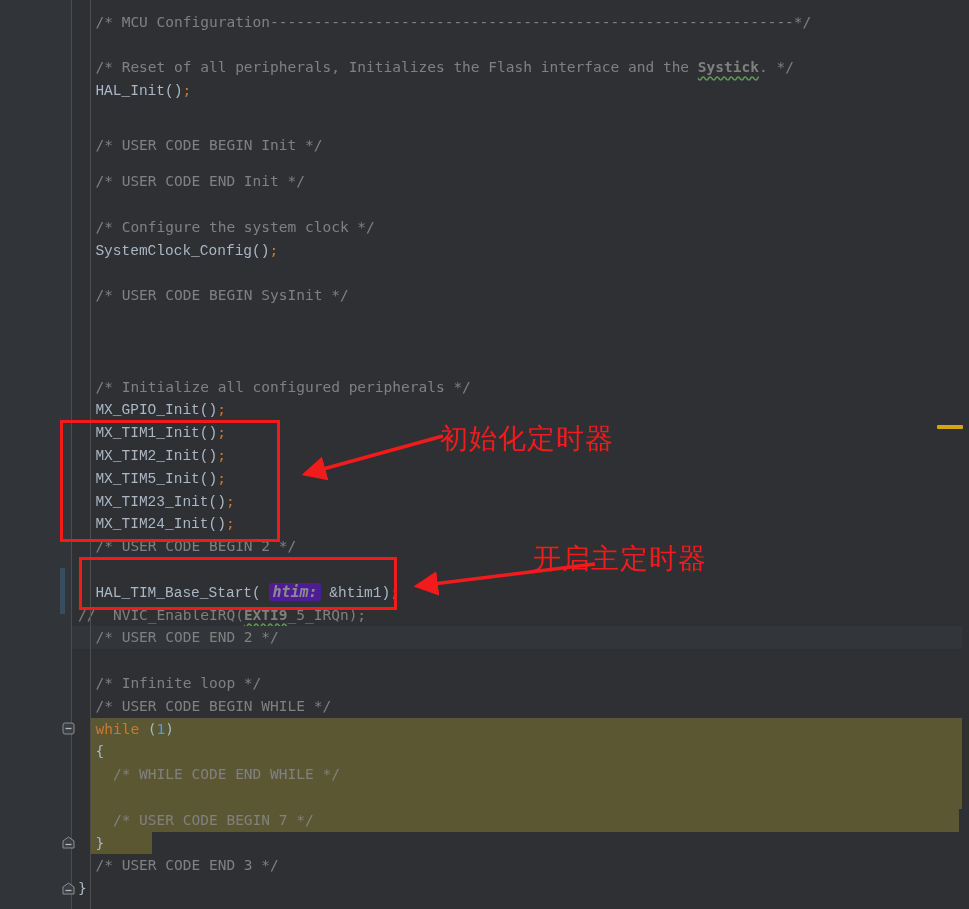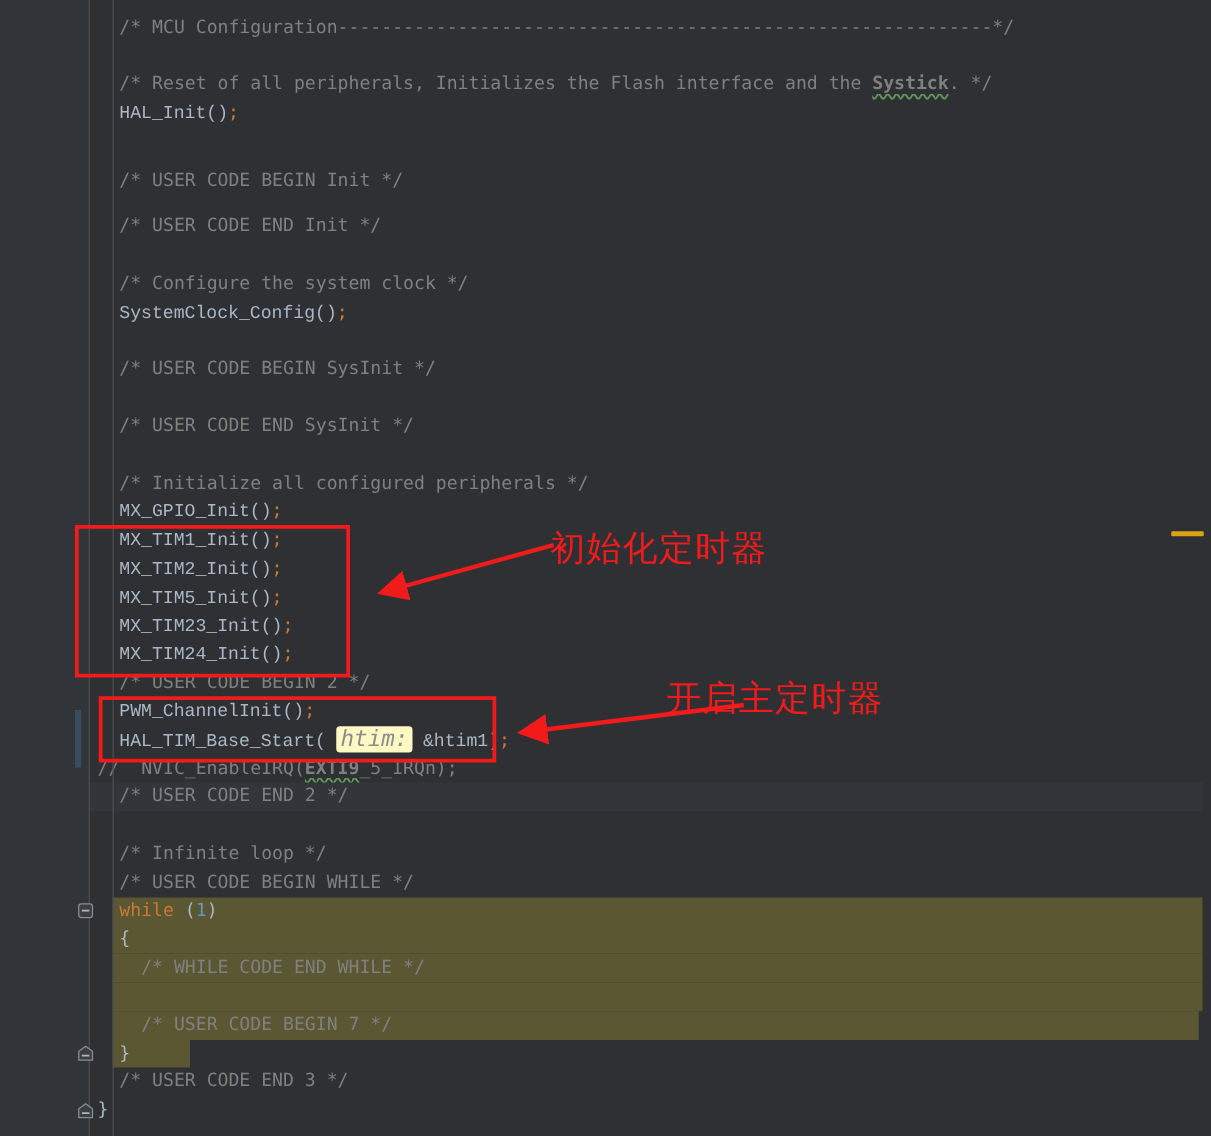--- a/index.html
+++ b/index.html
@@ -48,22 +48,22 @@
   .row.olive-part .hl{background:#5b5733;left:90px;right:auto;width:700px;}
 
   
   .cmt{color:#808080;}
   .kw{color:#cc7832;}
   .num{color:#6897bb;}
   .punc{color:#a9b7c6;}
   .semi{color:#cc7832;}
   .ident{color:#a9b7c6;font-family:Liberation Mono, monospace;}
   .hint{
-    color:#8c8c8c;font-style:italic;background:#fef9c3;
-    border-radius:3px;padding:0 3px;font-size:18px;
+    color:#8c8c8c;font-style:italic;background:#4c1d95;
+    border-radius:3px;padding:0 3px;font-size:15px;font-weight:bold;
   }
   .squiggle{
     text-decoration: underline wavy #629755;
     text-decoration-skip-ink:none;
     text-underline-offset:3px;
     font-weight:bold;
   }
   
   .changebar{
     position:absolute;left:60px;width:5px;background:#374e5e;z-index:4;
@@ -109,31 +109,31 @@
       <div class="row" style="top: 102px;"><div class="hl"></div><span class="ln">124</span><span class="txt"></span></div>
       <div class="row" style="top: 134px;"><div class="hl"></div><span class="ln">125</span><span class="txt"><span class="punc">  </span><span class="cmt">/* USER CODE BEGIN Init */</span></span></div>
       <div class="row" style="top: 147.6px;"><div class="hl"></div><span class="ln">126</span><span class="txt"></span></div>
       <div class="row" style="top: 170.4px;"><div class="hl"></div><span class="ln">127</span><span class="txt"><span class="punc">  </span><span class="cmt">/* USER CODE END Init */</span></span></div>
       <div class="row" style="top: 193.2px;"><div class="hl"></div><span class="ln">128</span><span class="txt"></span></div>
       <div class="row" style="top: 216px;"><div class="hl"></div><span class="ln">129</span><span class="txt"><span class="punc">  </span><span class="cmt">/* Configure the system clock */</span></span></div>
       <div class="row" style="top: 238.8px;"><div class="hl"></div><span class="ln">130</span><span class="txt"><span class="ident">  SystemClock_Config()</span><span class="semi">;</span></span></div>
       <div class="row" style="top: 261.6px;"><div class="hl"></div><span class="ln">131</span><span class="txt"></span></div>
       <div class="row" style="top: 284.4px;"><div class="hl"></div><span class="ln">132</span><span class="txt"><span class="punc">  </span><span class="cmt">/* USER CODE BEGIN SysInit */</span></span></div>
       <div class="row" style="top: 307.2px;"><div class="hl"></div><span class="ln">133</span><span class="txt"></span></div>
-      <div class="row" style="top: 330px;"><div class="hl"></div><span class="ln">134</span><span class="txt"><span class="punc">  </span><span class="cmt">/* USER CODE END SysInit */</span></span></div>
+      <div class="row" style="top: 330px;"><div class="hl"></div><span class="ln">134</span><span class="txt"><span class="punc">  </span></span></div>
       <div class="row" style="top: 352.8px;"><div class="hl"></div><span class="ln">135</span><span class="txt"></span></div>
       <div class="row" style="top: 375.6px;"><div class="hl"></div><span class="ln">136</span><span class="txt"><span class="punc">  </span><span class="cmt">/* Initialize all configured peripherals */</span></span></div>
       <div class="row" style="top: 398.4px;"><div class="hl"></div><span class="ln">137</span><span class="txt"><span class="ident">  MX_GPIO_Init()</span><span class="semi">;</span></span></div>
       <div class="row" style="top: 421.2px;"><div class="hl"></div><span class="ln">138</span><span class="txt"><span class="ident">  MX_TIM1_Init()</span><span class="semi">;</span></span></div>
       <div class="row" style="top: 444px;"><div class="hl"></div><span class="ln">139</span><span class="txt"><span class="ident">  MX_TIM2_Init()</span><span class="semi">;</span></span></div>
       <div class="row" style="top: 466.8px;"><div class="hl"></div><span class="ln">140</span><span class="txt"><span class="ident">  MX_TIM5_Init()</span><span class="semi">;</span></span></div>
       <div class="row" style="top: 489.6px;"><div class="hl"></div><span class="ln">141</span><span class="txt"><span class="ident">  MX_TIM23_Init()</span><span class="semi">;</span></span></div>
       <div class="row" style="top: 512.4px;"><div class="hl"></div><span class="ln">142</span><span class="txt"><span class="ident">  MX_TIM24_Init()</span><span class="semi">;</span></span></div>
       <div class="row" style="top: 535.2px;"><div class="hl"></div><span class="ln">143</span><span class="txt"><span class="punc">  </span><span class="cmt">/* USER CODE BEGIN 2 */</span></span></div>
-      <div class="row" style="top: 558px;"><div class="hl"></div><span class="ln">144</span><span class="txt"><span class="ident">  PWM_ChannelInit()</span><span class="semi">;</span></span></div>
+      <div class="row" style="top: 558px;"><div class="hl"></div><span class="ln">144</span></div>
       <div class="row" style="top: 580.8px;"><div class="hl"></div><span class="ln">145</span><span class="txt"><span class="ident">  HAL_TIM_Base_Start( </span><span class="hint">htim:</span><span class="ident"> &amp;htim1)</span><span class="semi">;</span></span></div>
       <div class="row" style="top: 603.6px;"><div class="hl"></div><span class="ln">146</span><span class="txt"><span class="cmt">//  NVIC_EnableIRQ(</span><span class="cmt squiggle">EXTI9</span><span class="cmt">_5_IRQn);</span></span></div>
       <div class="row current" style="top: 626.4px;"><div class="hl"></div><span class="ln">147</span><span class="txt"><span class="punc">  </span><span class="cmt">/* USER CODE END 2 */</span></span></div>
       <div class="row" style="top: 649.2px;"><div class="hl"></div><span class="ln">148</span><span class="txt"></span></div>
       <div class="row" style="top: 672px;"><div class="hl"></div><span class="ln">149</span><span class="txt"><span class="punc">  </span><span class="cmt">/* Infinite loop */</span></span></div>
       <div class="row" style="top: 694.8px;"><div class="hl"></div><span class="ln">150</span><span class="txt"><span class="punc">  </span><span class="cmt">/* USER CODE BEGIN WHILE */</span></span></div>
       <div class="row olive" style="top: 717.6px;"><div class="hl" style="left: 90px;"></div><span class="ln">151</span><span class="txt"><span class="punc">  </span><span class="kw">while</span><span class="punc"> (</span><span class="num">1</span><span class="punc">)</span></span></div>
       <div class="row olive" style="top: 740.4px;"><div class="hl"></div><span class="ln">152</span><span class="txt"><span class="punc">  {</span></span></div>
       <div class="row olive" style="top: 763.2px;"><div class="hl"></div><span class="ln">153</span><span class="txt"><span class="punc">    </span><span class="cmt">/* WHILE CODE END WHILE */</span></span></div>
       <div class="row olive" style="top: 786px;"><div class="hl"></div><span class="ln">154</span><span class="txt"></span></div>

